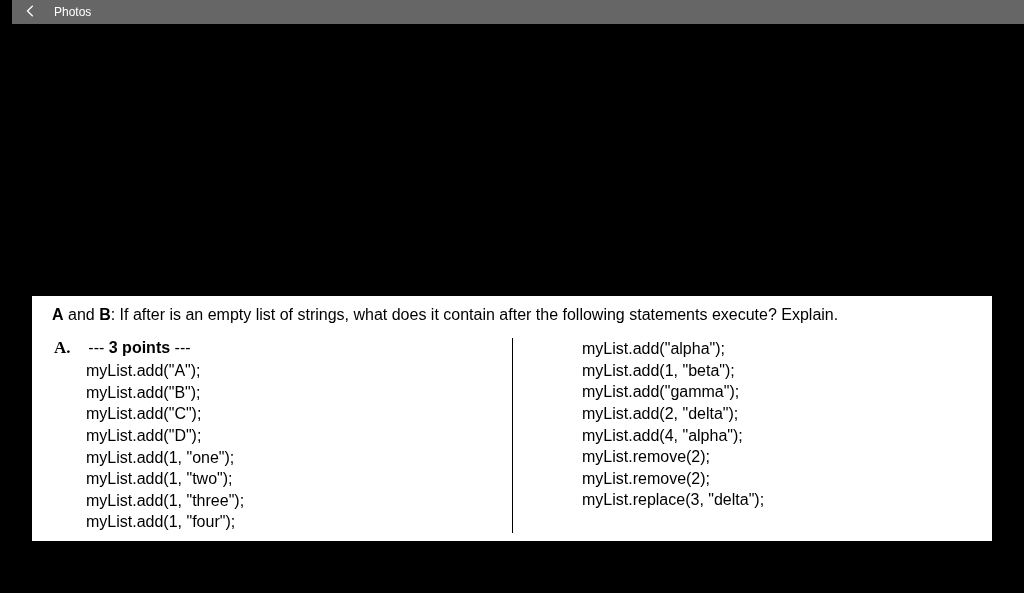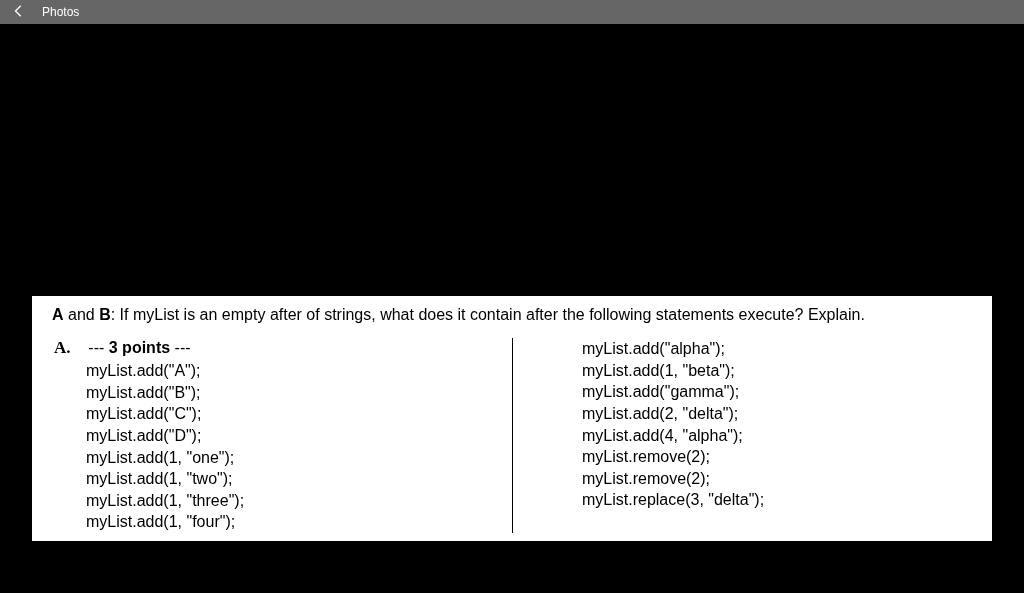--- a/index.html
+++ b/index.html
@@ -13,20 +13,21 @@
       background: #000;
       font-family: "Segoe UI", Arial, sans-serif;
       overflow: hidden;
     }
     .titlebar {
       height: 24px;
       background: #666;
       display: flex;
       align-items: center;
       padding: 0 4px;
+      margin-left: 12px;
     }
     .back-btn {
       color: #fff;
       font-size: 14px;
       padding: 2px 8px;
       cursor: pointer;
       display: flex;
       align-items: center;
     }
     .app-title {
@@ -114,21 +115,21 @@
           <path d="M10 2 L4 8 L10 14" stroke="#fff" stroke-width="1.5" fill="none"></path>
         </svg>
     </span>
   </div>
   <div class="app-title">Photos</div>
 </div>
 
 <div class="content-area">
   <div class="document">
     <div class="question-header">
-      <span class="bold">A</span><span> and </span><span class="bold">B</span><span>: If myList is an empty after of strings, what does it contain after the following statements execute? Explain.</span>
+      <span class="bold">A</span><span> and </span><span class="bold">B</span><span>: If after is an empty list of strings, what does it contain after the following statements execute? Explain.</span>
     </div>
     <div class="columns">
       <div class="col">
         <div class="section-row">
           <span class="section-label">A.</span>
           <span class="points">&nbsp;&nbsp;&nbsp;<span>--- </span><span class="points-bold">3 points</span><span> ---</span></span>
         </div>
         <div class="code-block">
           <div class="code-line">myList.add("A");</div>
           <div class="code-line">myList.add("B");</div>

